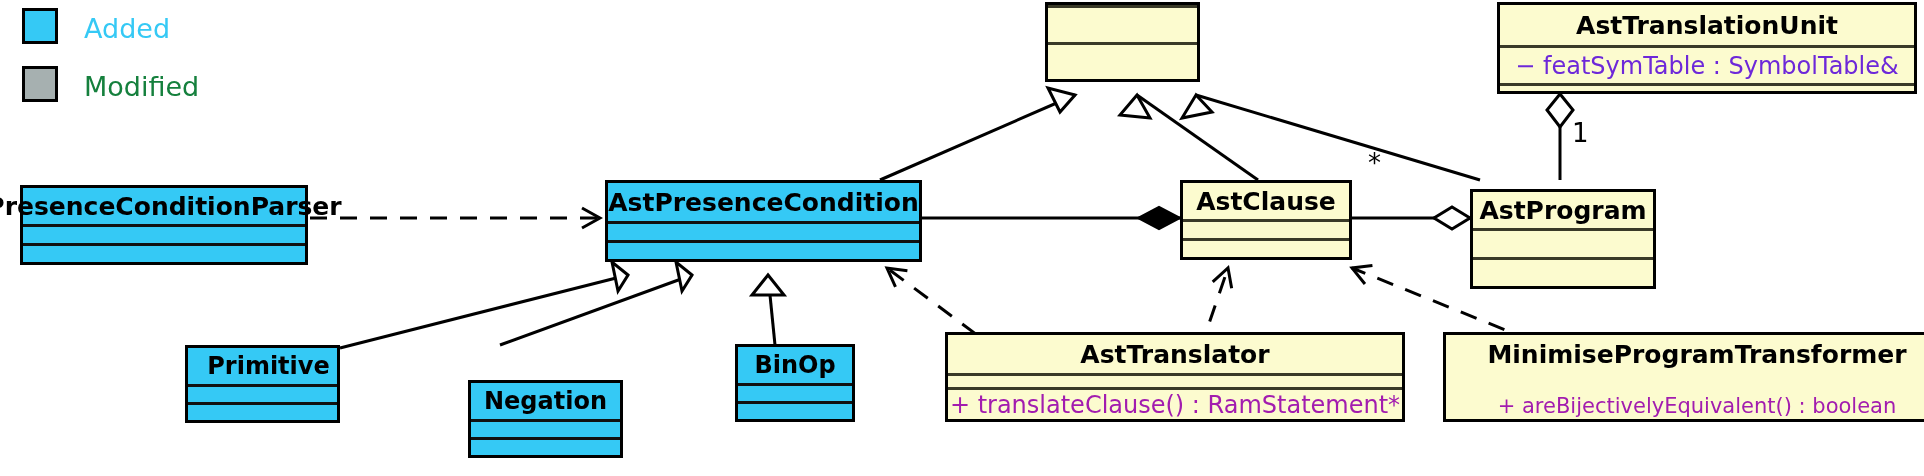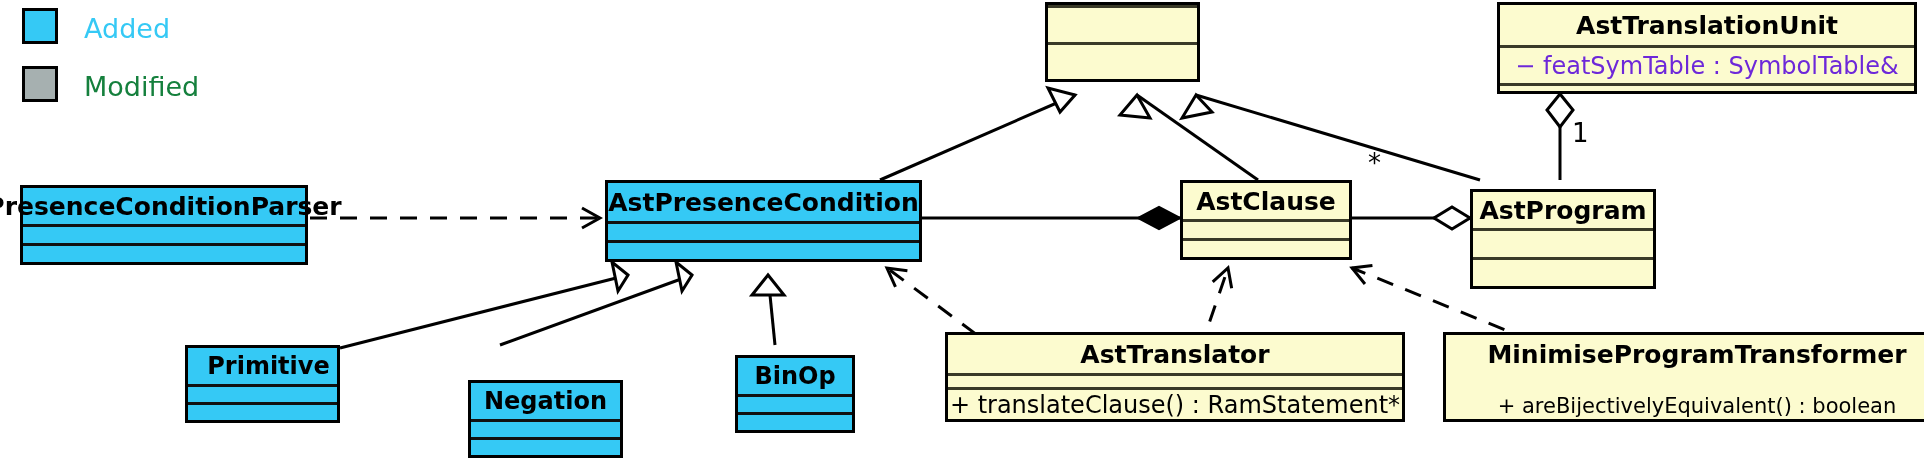--- a/index.html
+++ b/index.html
@@ -50,21 +50,21 @@
   }
   .uml-class.added .cls-sep { background: #111111; }
   .cls-compartment {
     flex: 1 1 auto;
     display: flex;
     align-items: center;
     justify-content: center;
     white-space: nowrap;
   }
   .cls-member {
-    color: #000000;
+    color: #a21caf;
     text-align: center;
     white-space: nowrap;
   }
   .cls-member.accent { color: #6d28d9; }
   .legend-item {
     position: absolute;
     display: flex;
     align-items: flex-end;
   }
   .legend-swatch {
@@ -221,21 +221,21 @@
   </div>
 
   <div class="uml-class added" style="left:468px; top:345px; width:155px; height:78px;margin-top:35px;">
     <div class="cls-name" style="height:36px; font-size:24px;">Negation</div>
     <div class="cls-sep"></div>
     <div class="cls-compartment"></div>
     <div class="cls-sep"></div>
     <div class="cls-compartment"></div>
   </div>
 
-  <div class="uml-class added" style="left:735px; top:355px; width:120px; height:78px;">
+  <div class="uml-class added" style="left:735px; top:344px; width:120px; height:78px;">
     <div class="cls-name" style="height:36px; font-size:24px;">BinOp</div>
     <div class="cls-sep"></div>
     <div class="cls-compartment"></div>
     <div class="cls-sep"></div>
     <div class="cls-compartment"></div>
   </div>
 
   <div class="uml-class plain" style="left:945px; top:332px; width:460px; height:90px;">
     <div class="cls-name" style="height:38px; font-size:25px;">AstTranslator</div>
     <div class="cls-sep"></div>

